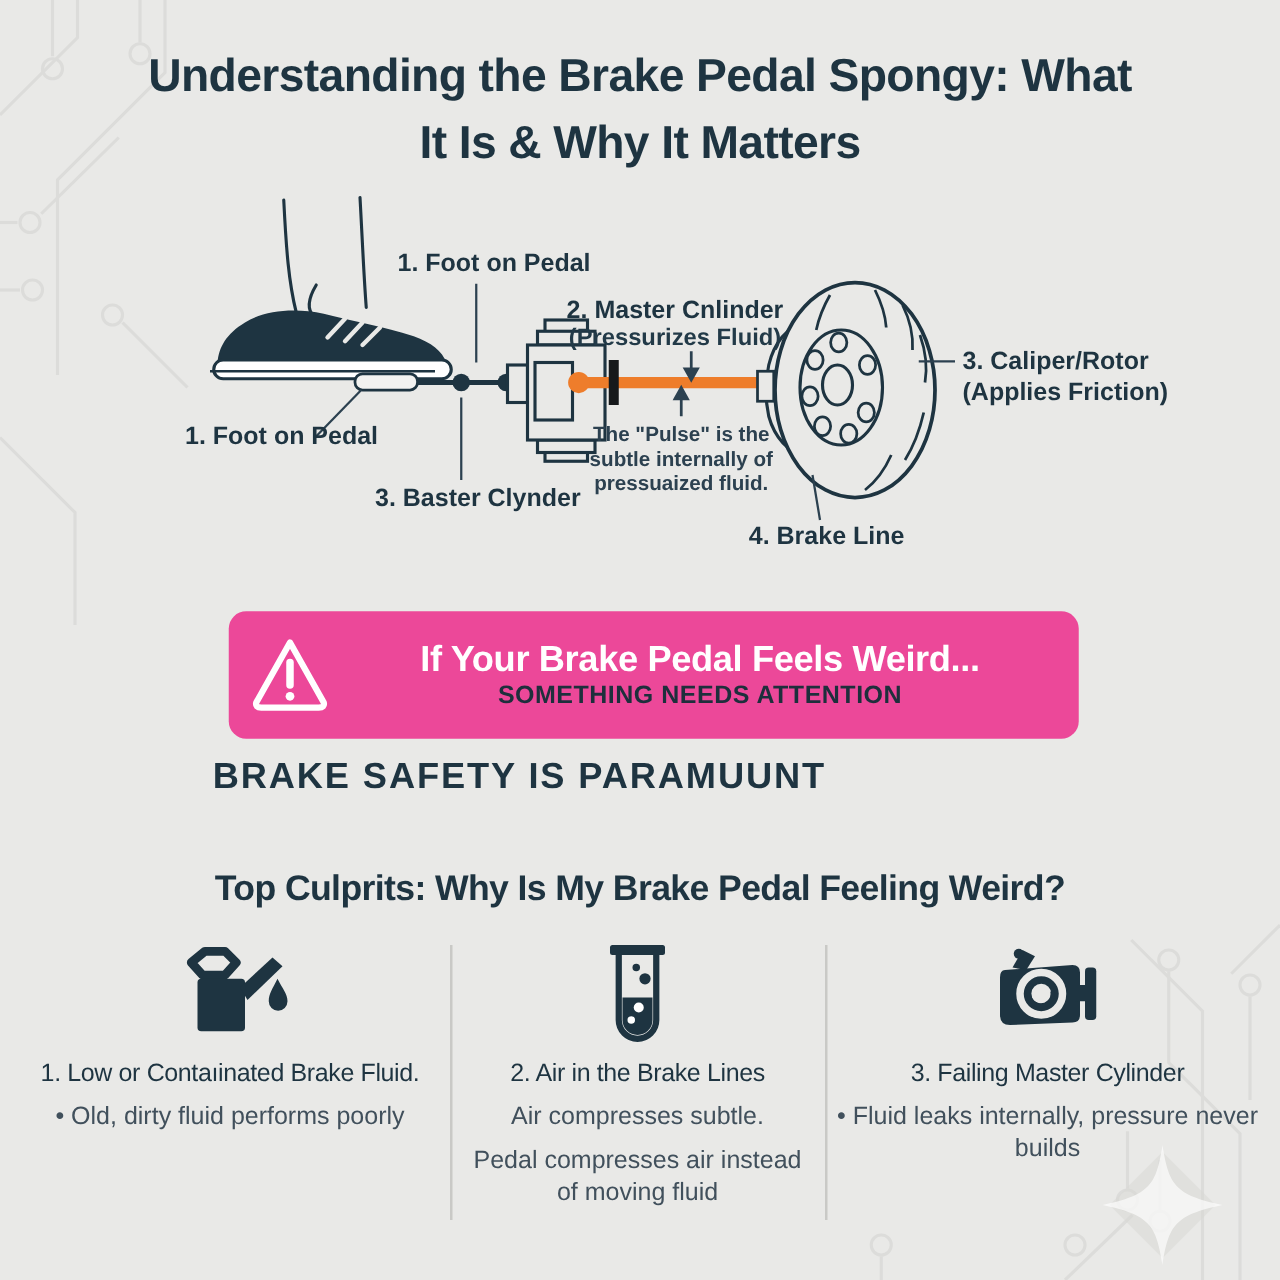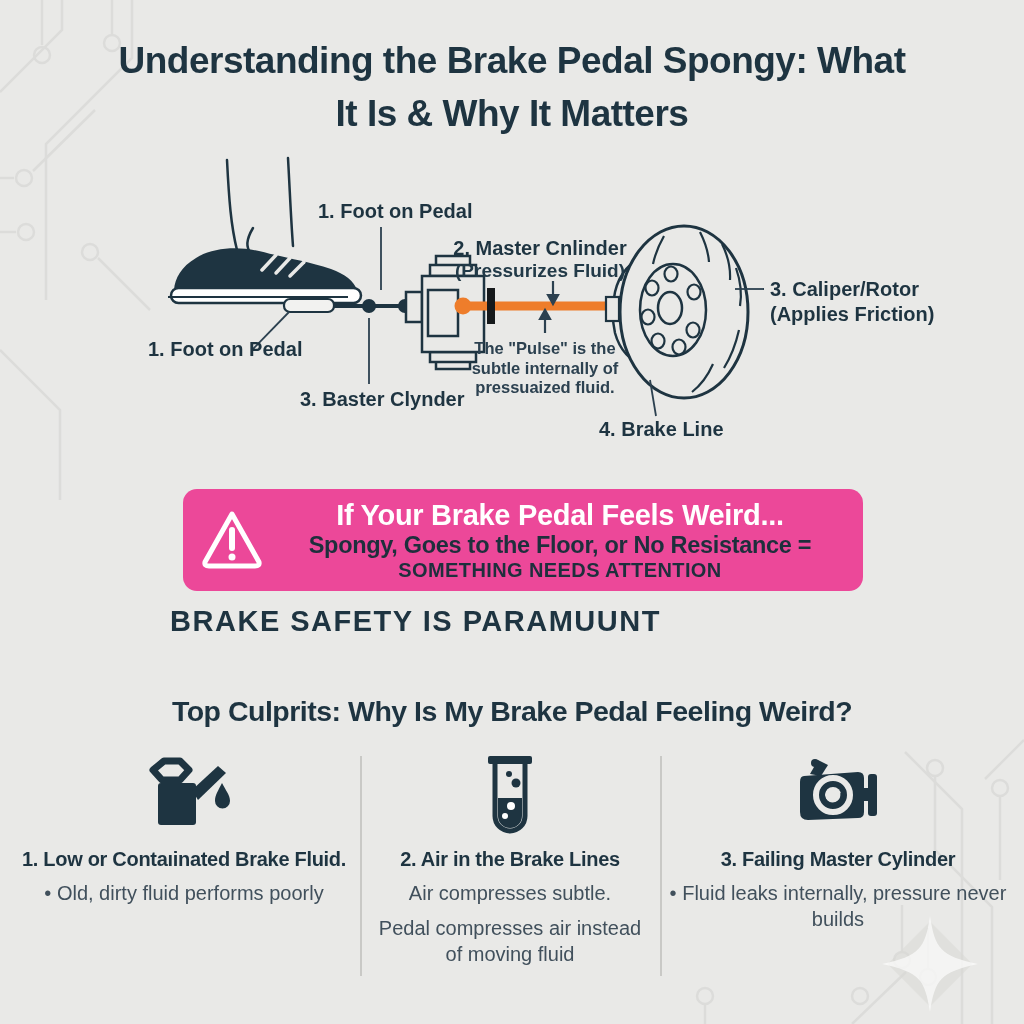--- a/index.html
+++ b/index.html
@@ -36,21 +36,21 @@
     top:605px;left:0;width:831px;text-align:center;
     font-weight:bold;font-size:29px;letter-spacing:1.5px;color:#1e3441;
   }
   .culprits-h{
     top:695px;left:0;width:1024px;text-align:center;
     font-weight:bold;font-size:28.5px;letter-spacing:-0.5px;color:#1e3441;
   }
   
   .col{position:absolute;top:756px;text-align:center;}
   .col-icon{height:84px;display:flex;align-items:flex-start;justify-content:center;}
-  .col-title{font-weight:bold;font-size:20px;color:#1e3441;margin-top:8px;letter-spacing:-0.3px;}
+  .col-title{font-weight:normal;font-size:20px;color:#1e3441;margin-top:8px;letter-spacing:-0.3px;}
   .col-line{font-size:20px;color:#41505c;line-height:26px;margin-top:9px;}
   .divider{position:absolute;top:756px;width:2px;height:220px;background:#c9c9c6;}
 </style>
 </head>
 <body>
 
 <div class="canvas">
 
   <svg class="abs" style="top:0;left:0;" width="1024" height="1024" viewBox="0 0 1024 1024" fill="none" stroke="#dcdcda" stroke-width="2.5">
     <path d="M112,0 V34"></path>
@@ -193,21 +193,20 @@
   <div class="abs dlabel" style="top:418px;left:599px;">4. Brake Line</div>
 
   <div class="abs warnbox">
     <svg class="warn-icon" width="66" height="64" viewBox="0 0 66 64" fill="none">
       <path d="M33,6 L60,54 Q61,58 56,58 L10,58 Q5,58 6,54 Z" stroke="#ffffff" stroke-width="5" stroke-linejoin="round"></path>
       <path d="M33,22 V40" stroke="#ffffff" stroke-width="6" stroke-linecap="round"></path>
       <circle cx="33" cy="49" r="3.5" fill="#ffffff"></circle>
     </svg>
     <div class="warn-text">
       <div class="warn-l1">If Your Brake Pedal Feels Weird...</div>
-      <div class="warn-l2">Spongy, Goes to the Floor, or No Resistance =</div>
       <div class="warn-l3">SOMETHING NEEDS ATTENTION</div>
     </div>
   </div>
 
   <div class="abs safety">BRAKE SAFETY IS PARAMUUNT</div>
 
   <div class="abs culprits-h">Top Culprits: Why Is My Brake Pedal Feeling Weird?</div>
 
   <div class="divider" style="left:360px;"></div>
   <div class="divider" style="left:660px;"></div>

